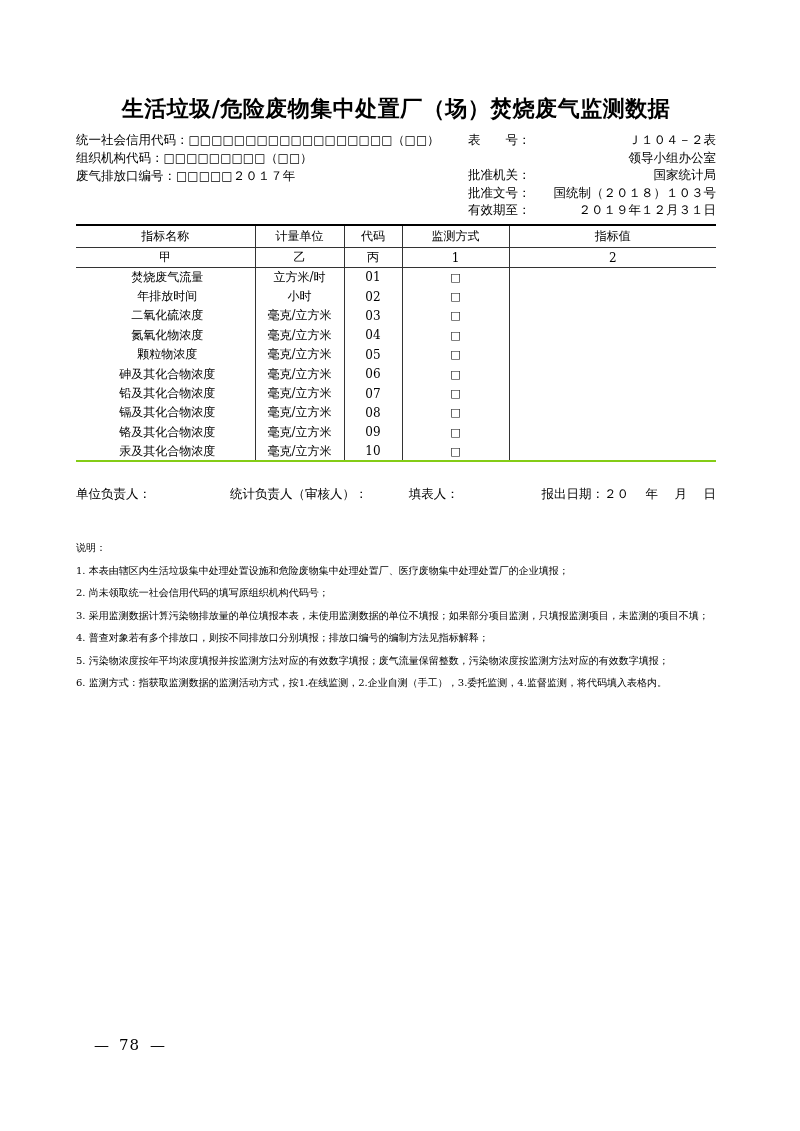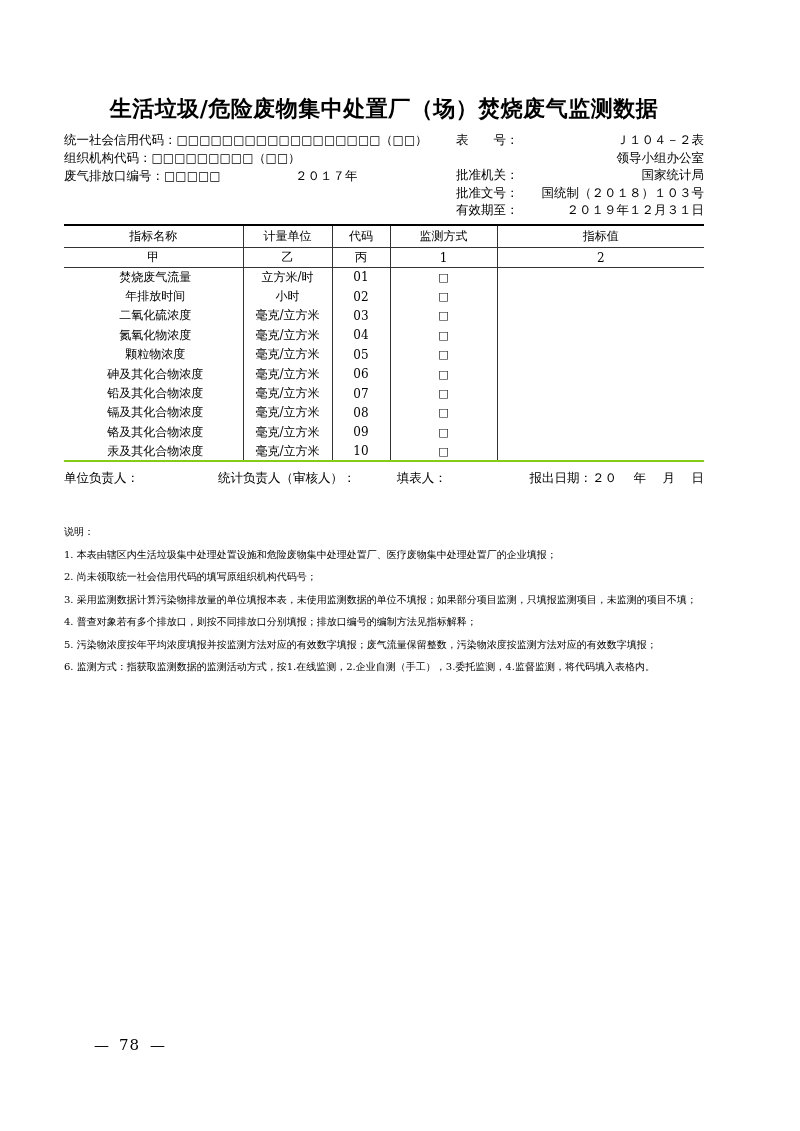--- a/index.html
+++ b/index.html
@@ -6,21 +6,21 @@
   html, body { width: 800px; height: 1131px; }
   body {
     background: #ffffff;
     color: #000;
     font-family: "DejaVu Serif", "Liberation Serif", serif;
     position: relative;
     overflow: hidden;
   }
   .content {
     position: absolute;
-    left: 64px;
+    left: 76px;
     top: 0;
     width: 640px;
   }
   
   .doc-title {
     margin-top: 94px;
     text-align: center;
     font-size: 22px;
     font-weight: bold;
     letter-spacing: 0.5px;
@@ -37,21 +37,21 @@
     line-height: 18px;
     white-space: nowrap;
   }
   .meta-left .field { display: flex; }
   .meta-left .field .grow { flex: 1; }
   .boxes {
     font-family: "DejaVu Sans", "Liberation Sans", sans-serif;
     letter-spacing: 0px;
     font-size: 12px;
   }
-  .year-right { text-align: center; padding-right: 24px; }
+  .year-right { text-align: left; padding-right: 24px; }
   .meta-right {
     flex: 1;
     line-height: 17.5px;
   }
   .meta-right .mrow { display: flex; }
   .meta-right .mlabel { white-space: pre; }
   .meta-right .mvalue { flex: 1; text-align: right; white-space: pre; }
   
   table.form-table {
     margin-top: 5px;
@@ -81,20 +81,21 @@
     font-family: "DejaVu Sans", "Liberation Sans", sans-serif;
     font-size: 11px;
   }
   
   .sign-row {
     display: flex;
     width: 640px;
     padding-top: 8px;
     font-size: 12.5px;
     white-space: pre;
+    margin-top: 16px;
   }
   .sign-row .s1 { width: 161px; }
   .sign-row .s2 { width: 187px; }
   .sign-row .s3 { width: 139px; }
   .sign-row .s4 { flex: 1; }
   
   .notes {
     display: flex;
     margin-top: 34px;
     font-size: 10px;

